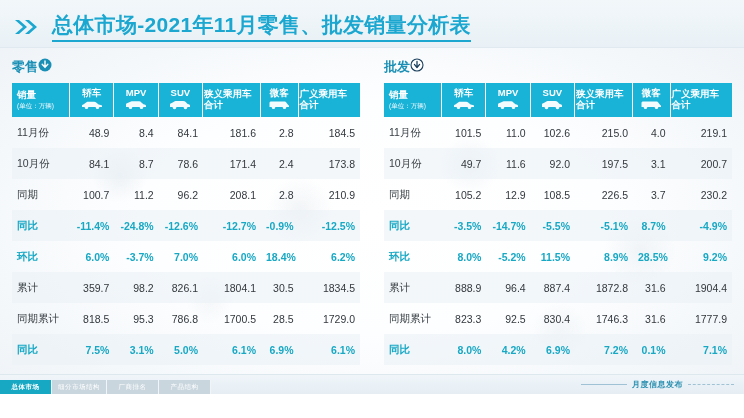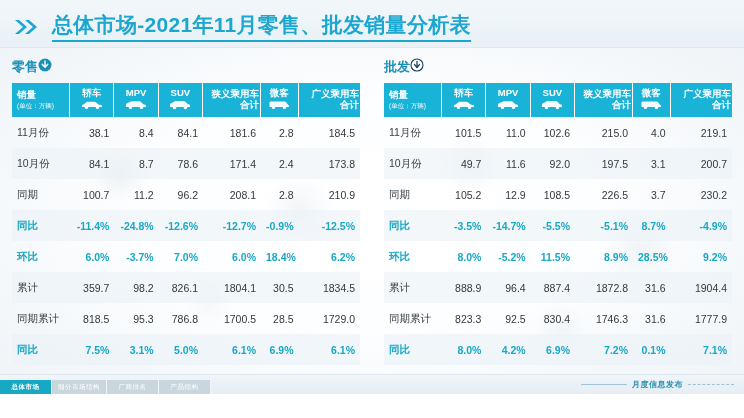--- a/index.html
+++ b/index.html
@@ -144,21 +144,21 @@
     border-collapse: separate;
     border-spacing: 0;
     table-layout: fixed;
   }
 
   thead th {
     background: #1ab3d8;
     color: #ffffff;
     font-size: 9.5px;
     font-weight: bold;
-    text-align: right;
+    text-align: left;
     vertical-align: middle;
     height: 34px;
     padding: 2px 1px;
     border-right: 1px solid #ffffff;
     line-height: 1.15;
   }
   thead th:last-child { border-right: none; }
 
   th.col-label {
     text-align: left;
@@ -369,21 +369,21 @@
               <span class="th-two">
                 <span>广义乘用车</span><br>
                 <span>合计</span>
               </span>
             </th>
           </tr>
         </thead>
         <tbody>
             <tr>
               <td class="rowlabel">11月份</td>
-              <td>38.1</td>
+              <td>48.9</td>
               <td>8.4</td>
               <td>84.1</td>
               <td>181.6</td>
               <td>2.8</td>
               <td>184.5</td>
             </tr>
             <tr class="shade">
               <td class="rowlabel">10月份</td>
               <td>84.1</td>
               <td>8.7</td>

